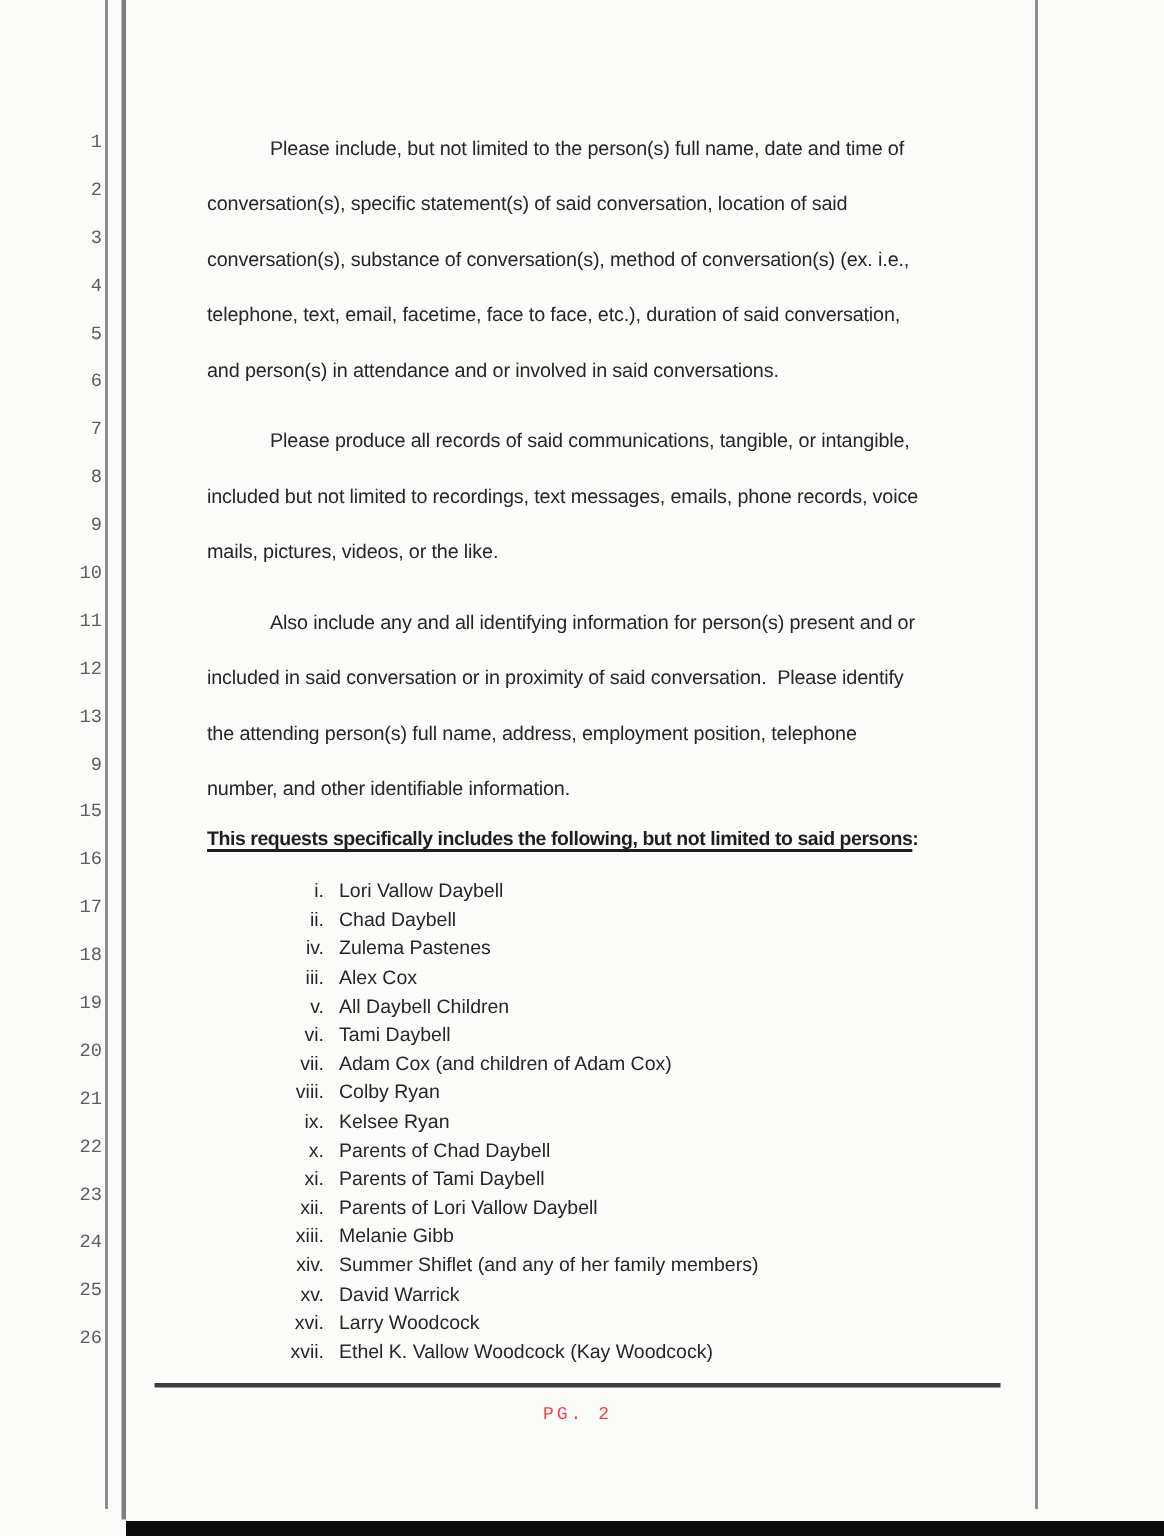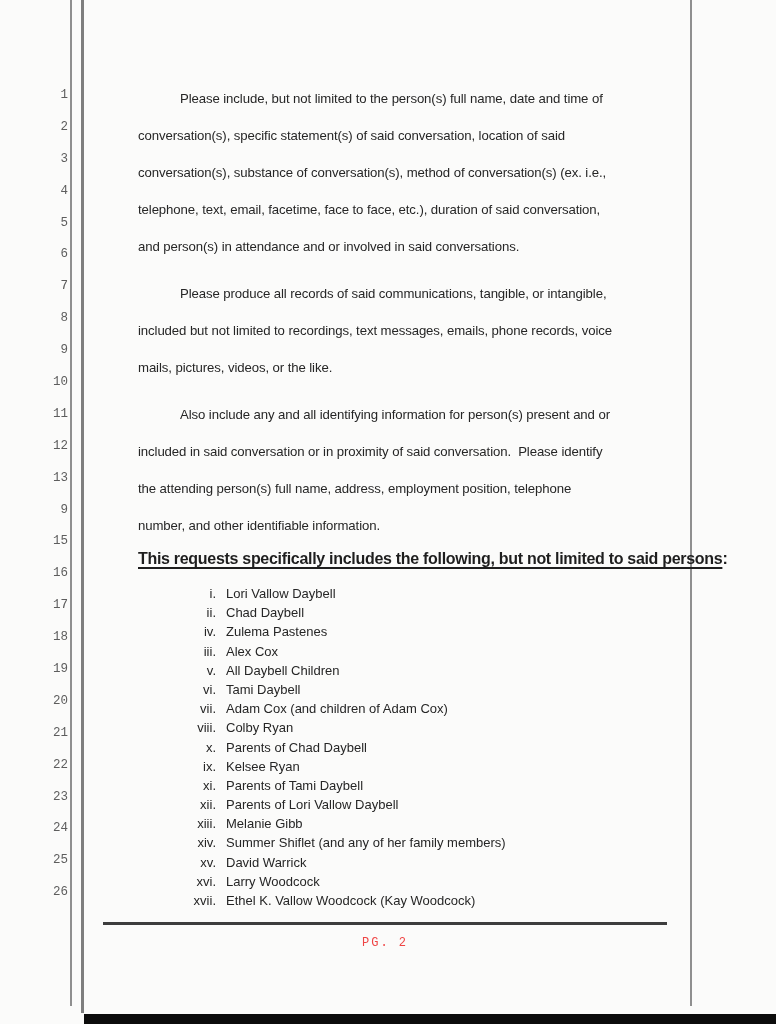--- a/index.html
+++ b/index.html
@@ -27,21 +27,21 @@
   .content{position:absolute;left:138px;top:80px;width:524px;}
   .para{margin:0 0 0 0;}
   .para + .para{margin-top:10px;}
   .pline{
     height:37px;line-height:37px;white-space:pre;
     font-size:13.2px;letter-spacing:-0.1px;color:#262626;
   }
   .pline.indent{padding-left:42px;}
   .req-heading{
     margin-top:2px;height:26px;line-height:26px;white-space:nowrap;
-    font-size:16px;font-weight:bold;letter-spacing:-0.3px;color:#1e1e1e;
+    font-size:13px;font-weight:bold;letter-spacing:-0.3px;color:#1e1e1e;
   }
   .req-heading .underlined{
     text-decoration:underline;text-underline-offset:3px;
     text-decoration-thickness:1.5px;
   }
   
   .persons-list{margin-top:12px;text-decoration:underline;}
   .li-row{height:19.2px;line-height:19.2px;white-space:nowrap;font-size:13px;color:#262626;}
   .li-num{display:inline-block;width:88px;text-align:right;padding-right:10px;box-sizing:border-box;}
   .li-text{display:inline-block;}
@@ -120,22 +120,22 @@
 
     <div class="persons-list">
         <div class="li-row"><span class="li-num">i.</span><span class="li-text">Lori Vallow Daybell</span></div>
         <div class="li-row"><span class="li-num">ii.</span><span class="li-text">Chad Daybell</span></div>
         <div class="li-row"><span class="li-num">iv.</span><span class="li-text">Zulema Pastenes</span></div>
         <div class="li-row"><span class="li-num">iii.</span><span class="li-text">Alex Cox</span></div>
         <div class="li-row"><span class="li-num">v.</span><span class="li-text">All Daybell Children</span></div>
         <div class="li-row"><span class="li-num">vi.</span><span class="li-text">Tami Daybell</span></div>
         <div class="li-row"><span class="li-num">vii.</span><span class="li-text">Adam Cox (and children of Adam Cox)</span></div>
         <div class="li-row"><span class="li-num">viii.</span><span class="li-text">Colby Ryan</span></div>
+        <div class="li-row"><span class="li-num">ix.</span><span class="li-text">Kelsee Ryan</span></div>
         <div class="li-row"><span class="li-num">x.</span><span class="li-text">Parents of Chad Daybell</span></div>
-        <div class="li-row"><span class="li-num">ix.</span><span class="li-text">Kelsee Ryan</span></div>
         <div class="li-row"><span class="li-num">xi.</span><span class="li-text">Parents of Tami Daybell</span></div>
         <div class="li-row"><span class="li-num">xii.</span><span class="li-text">Parents of Lori Vallow Daybell</span></div>
         <div class="li-row"><span class="li-num">xiii.</span><span class="li-text">Melanie Gibb</span></div>
         <div class="li-row"><span class="li-num">xiv.</span><span class="li-text">Summer Shiflet (and any of her family members)</span></div>
         <div class="li-row"><span class="li-num">xv.</span><span class="li-text">David Warrick</span></div>
         <div class="li-row"><span class="li-num">xvi.</span><span class="li-text">Larry Woodcock</span></div>
         <div class="li-row"><span class="li-num">xvii.</span><span class="li-text">Ethel K. Vallow Woodcock (Kay Woodcock)</span></div>
       </div>
   </div>
 

